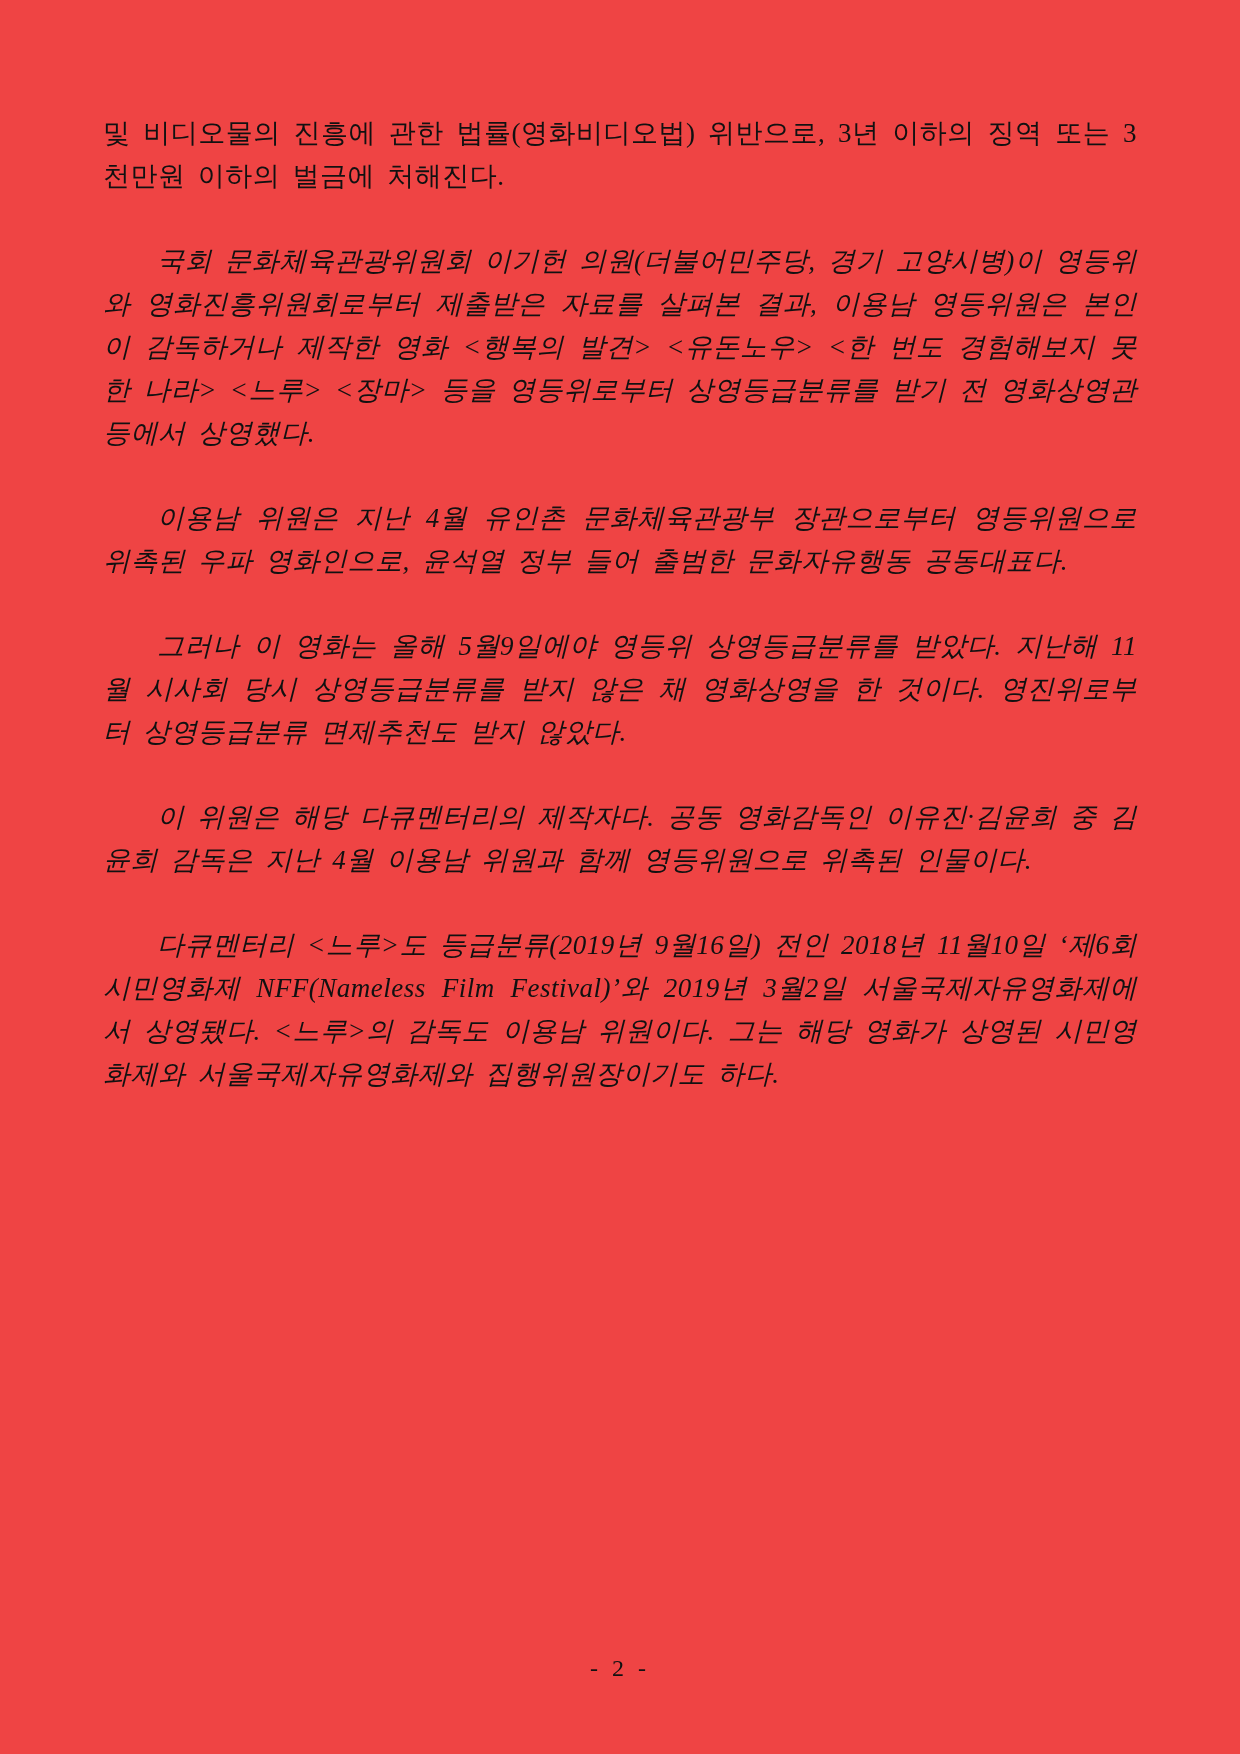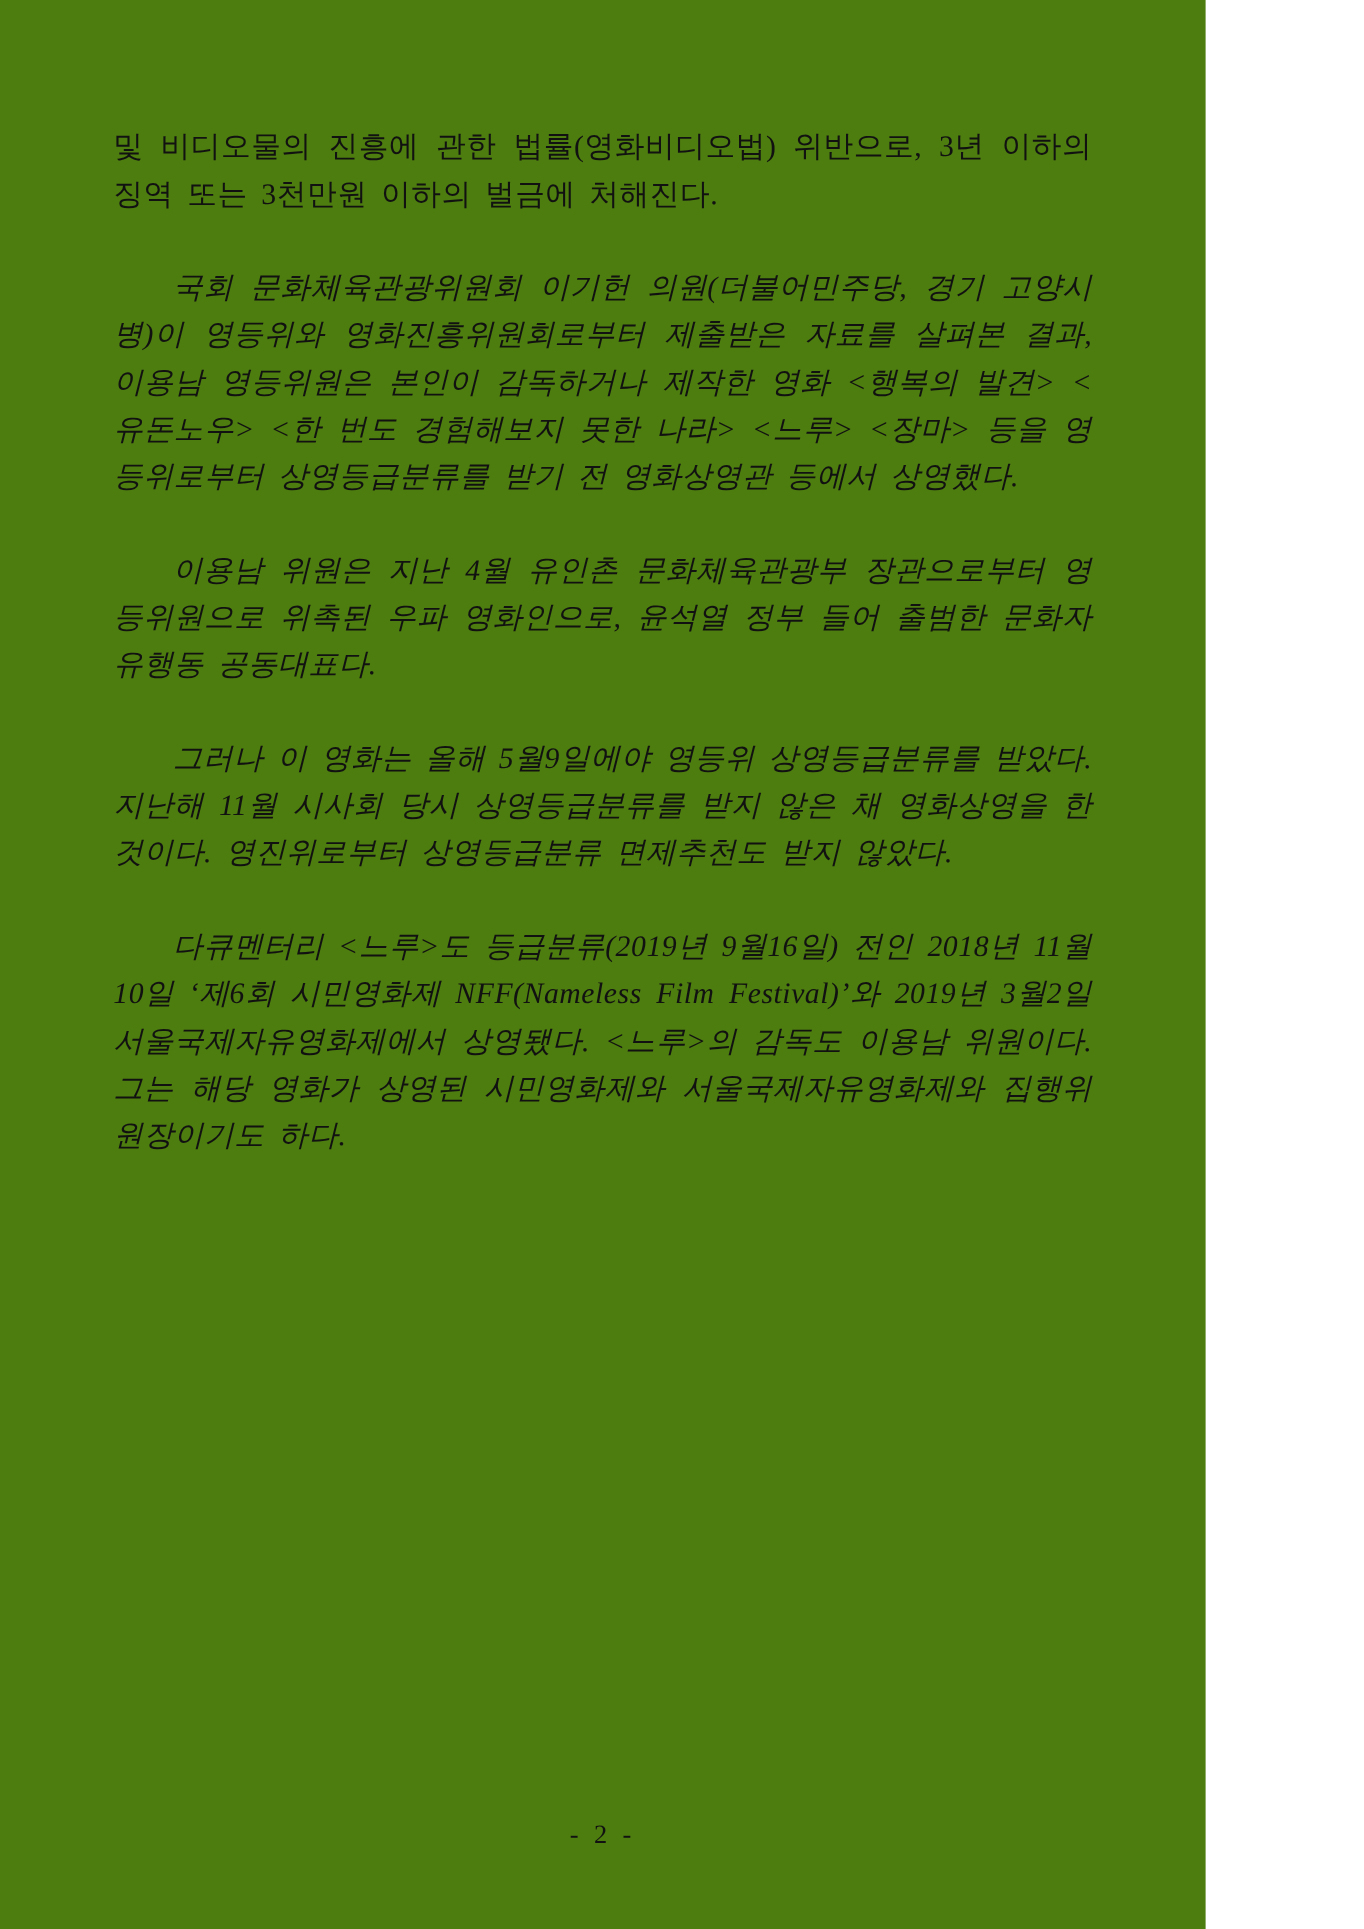--- a/index.html
+++ b/index.html
@@ -2,23 +2,23 @@
 <html lang="ko"><head>
 <meta charset="utf-8">
 <style>
   html, body {
     margin: 0;
     padding: 0;
     background: #ffffff;
   }
   .page {
     position: relative;
-    width: 1096px;
+    width: 1240px;
     height: 1754px;
-    background: #4d7c0f;
+    background: #ef4444;
     font-family: "Liberation Serif", "DejaVu Serif", serif;
     color: #111111;
     box-sizing: border-box;
     overflow: hidden;
   }
   .doc-body {
     position: absolute;
     top: 112px;
     left: 103px;
     right: 103px;
@@ -49,16 +49,17 @@
 </style>
 </head>
 <body>
 
 <div class="page">
   <div class="doc-body">
     <p class="para">및 비디오물의 진흥에 관한 법률(영화비디오법) 위반으로, 3년 이하의 징역 또는 3천만원 이하의 벌금에 처해진다.</p>
     <p class="para indent">국회 문화체육관광위원회 이기헌 의원(더불어민주당, 경기 고양시병)이 영등위와 영화진흥위원회로부터 제출받은 자료를 살펴본 결과, 이용남 영등위원은 본인이 감독하거나 제작한 영화 &lt;행복의 발견&gt; &lt;유돈노우&gt; &lt;한 번도 경험해보지 못한 나라&gt; &lt;느루&gt; &lt;장마&gt; 등을 영등위로부터 상영등급분류를 받기 전 영화상영관 등에서 상영했다.</p>
     <p class="para indent">이용남 위원은 지난 4월 유인촌 문화체육관광부 장관으로부터 영등위원으로 위촉된 우파 영화인으로, 윤석열 정부 들어 출범한 문화자유행동 공동대표다.</p>
     <p class="para indent">그러나 이 영화는 올해 5월9일에야 영등위 상영등급분류를 받았다. 지난해 11월 시사회 당시 상영등급분류를 받지 않은 채 영화상영을 한 것이다. 영진위로부터 상영등급분류 면제추천도 받지 않았다.</p>
+    <p class="para indent">이 위원은 해당 다큐멘터리의 제작자다. 공동 영화감독인 이유진·김윤희 중 김윤희 감독은 지난 4월 이용남 위원과 함께 영등위원으로 위촉된 인물이다.</p>
     <p class="para indent">다큐멘터리 &lt;느루&gt;도 등급분류(2019년 9월16일) 전인 2018년 11월10일 ‘제6회 시민영화제 NFF(Nameless Film Festival)’와 2019년 3월2일 서울국제자유영화제에서 상영됐다. &lt;느루&gt;의 감독도 이용남 위원이다. 그는 해당 영화가 상영된 시민영화제와 서울국제자유영화제와 집행위원장이기도 하다.</p>
   </div>
   <div class="page-footer">- 2 -</div>
 </div>
 
 </body></html>

